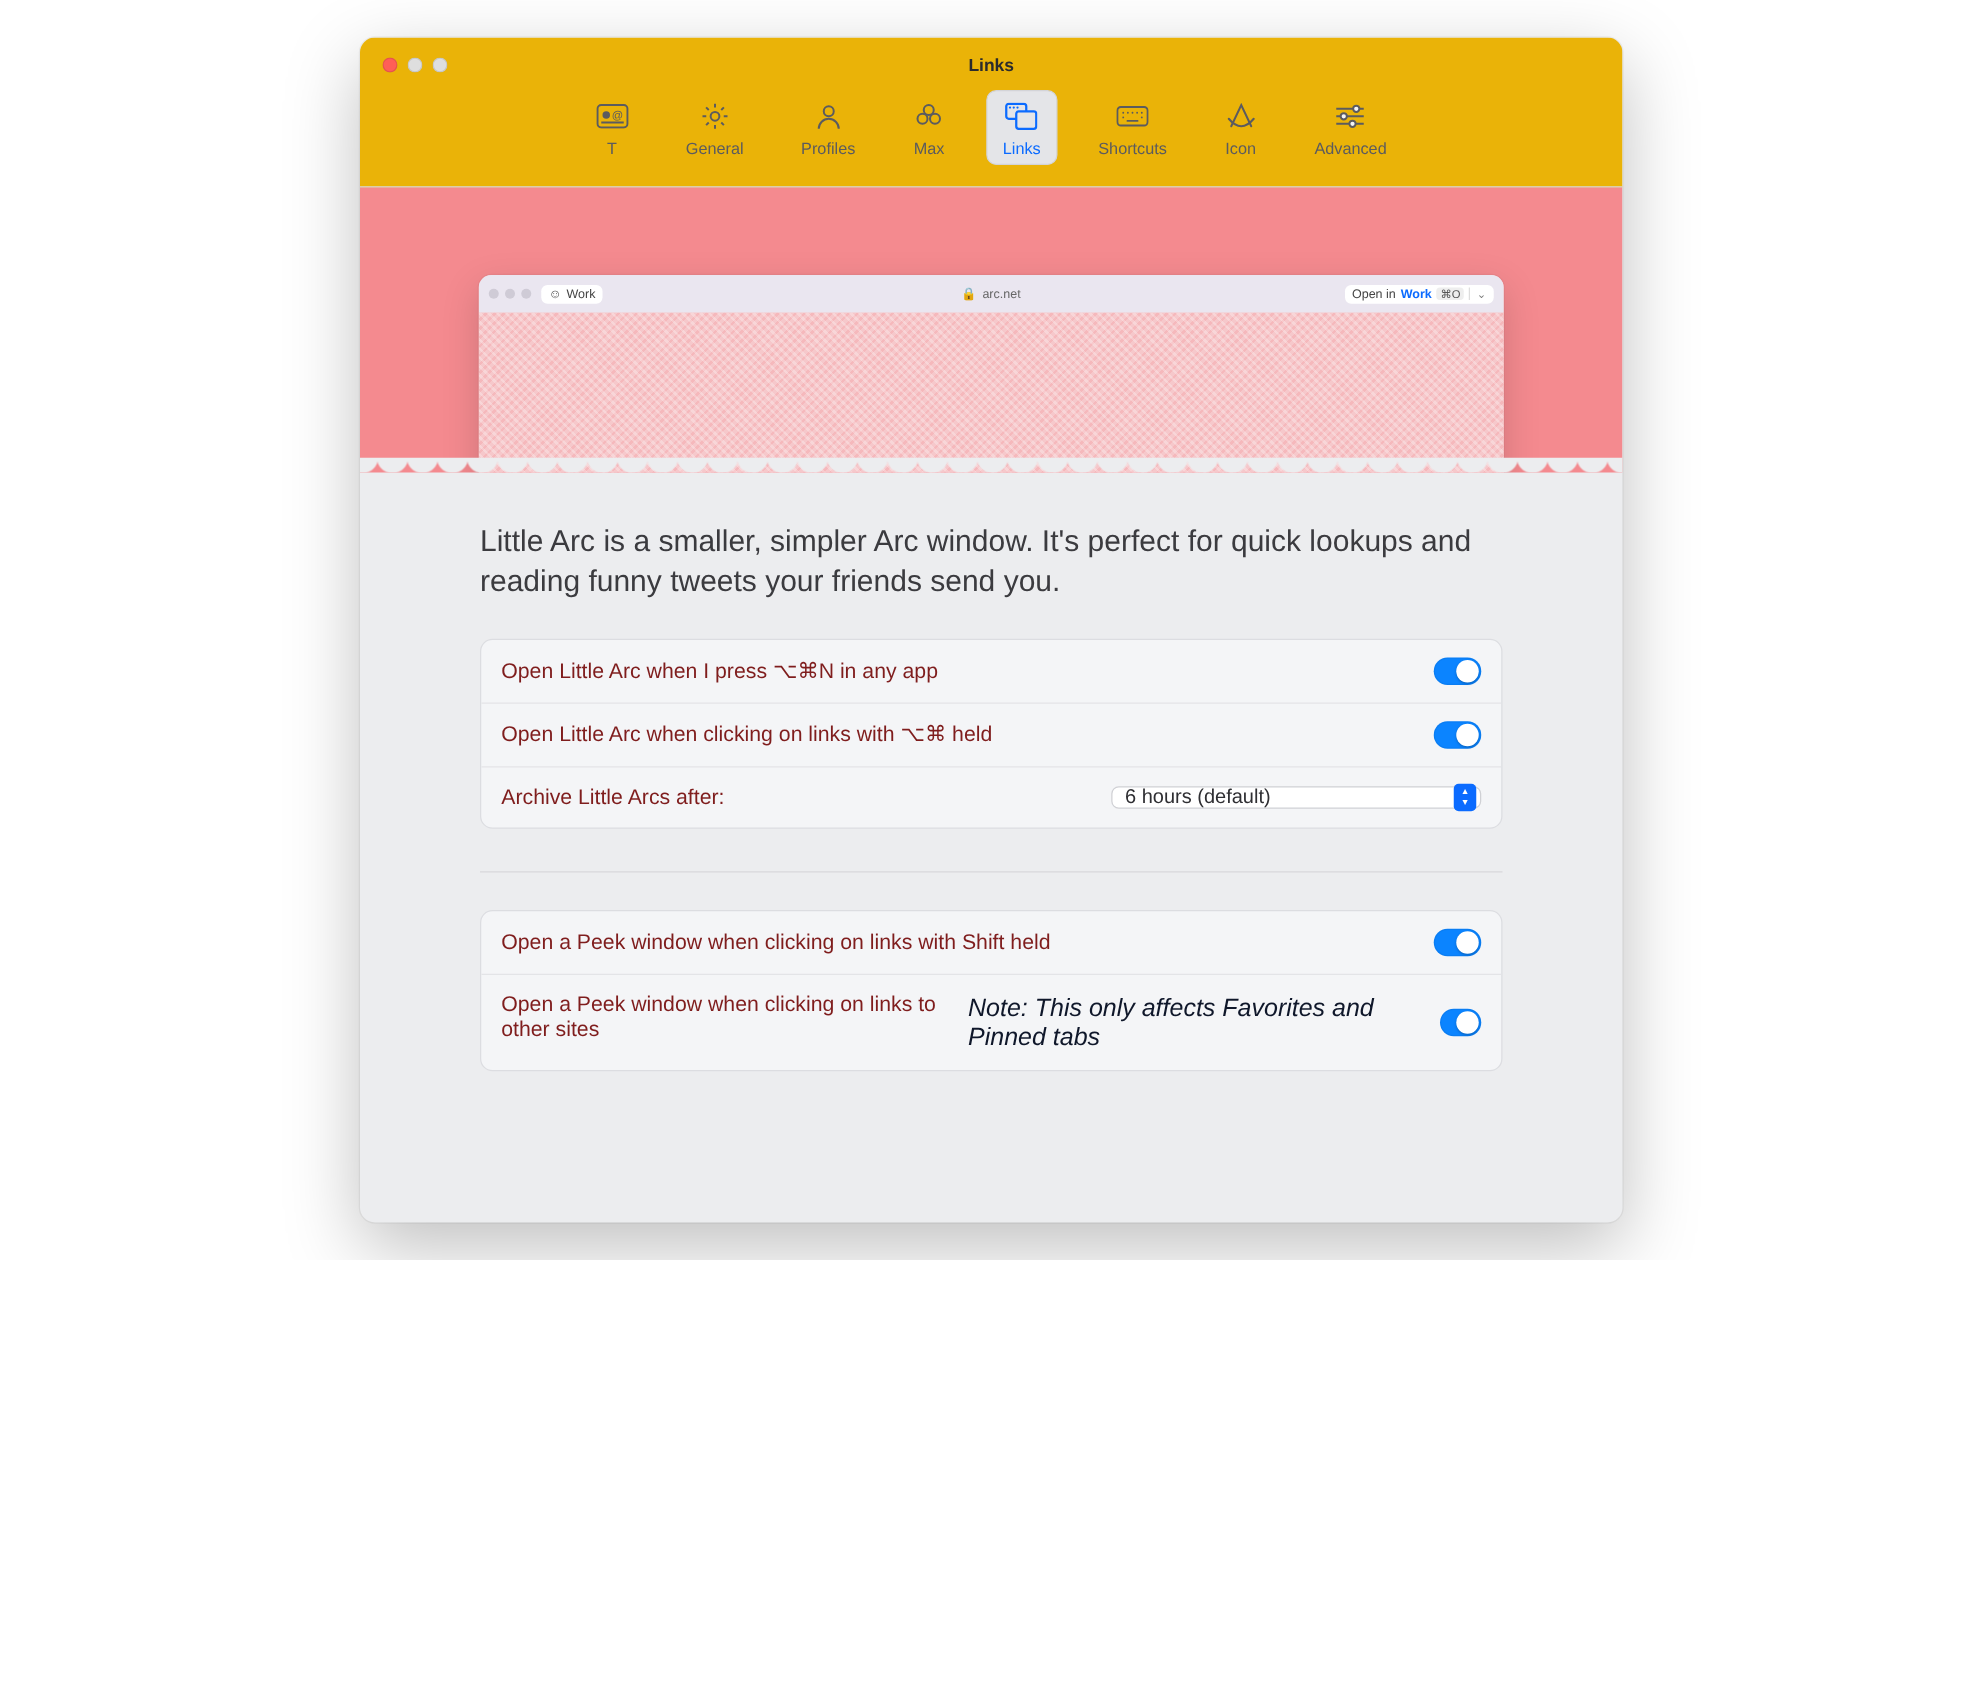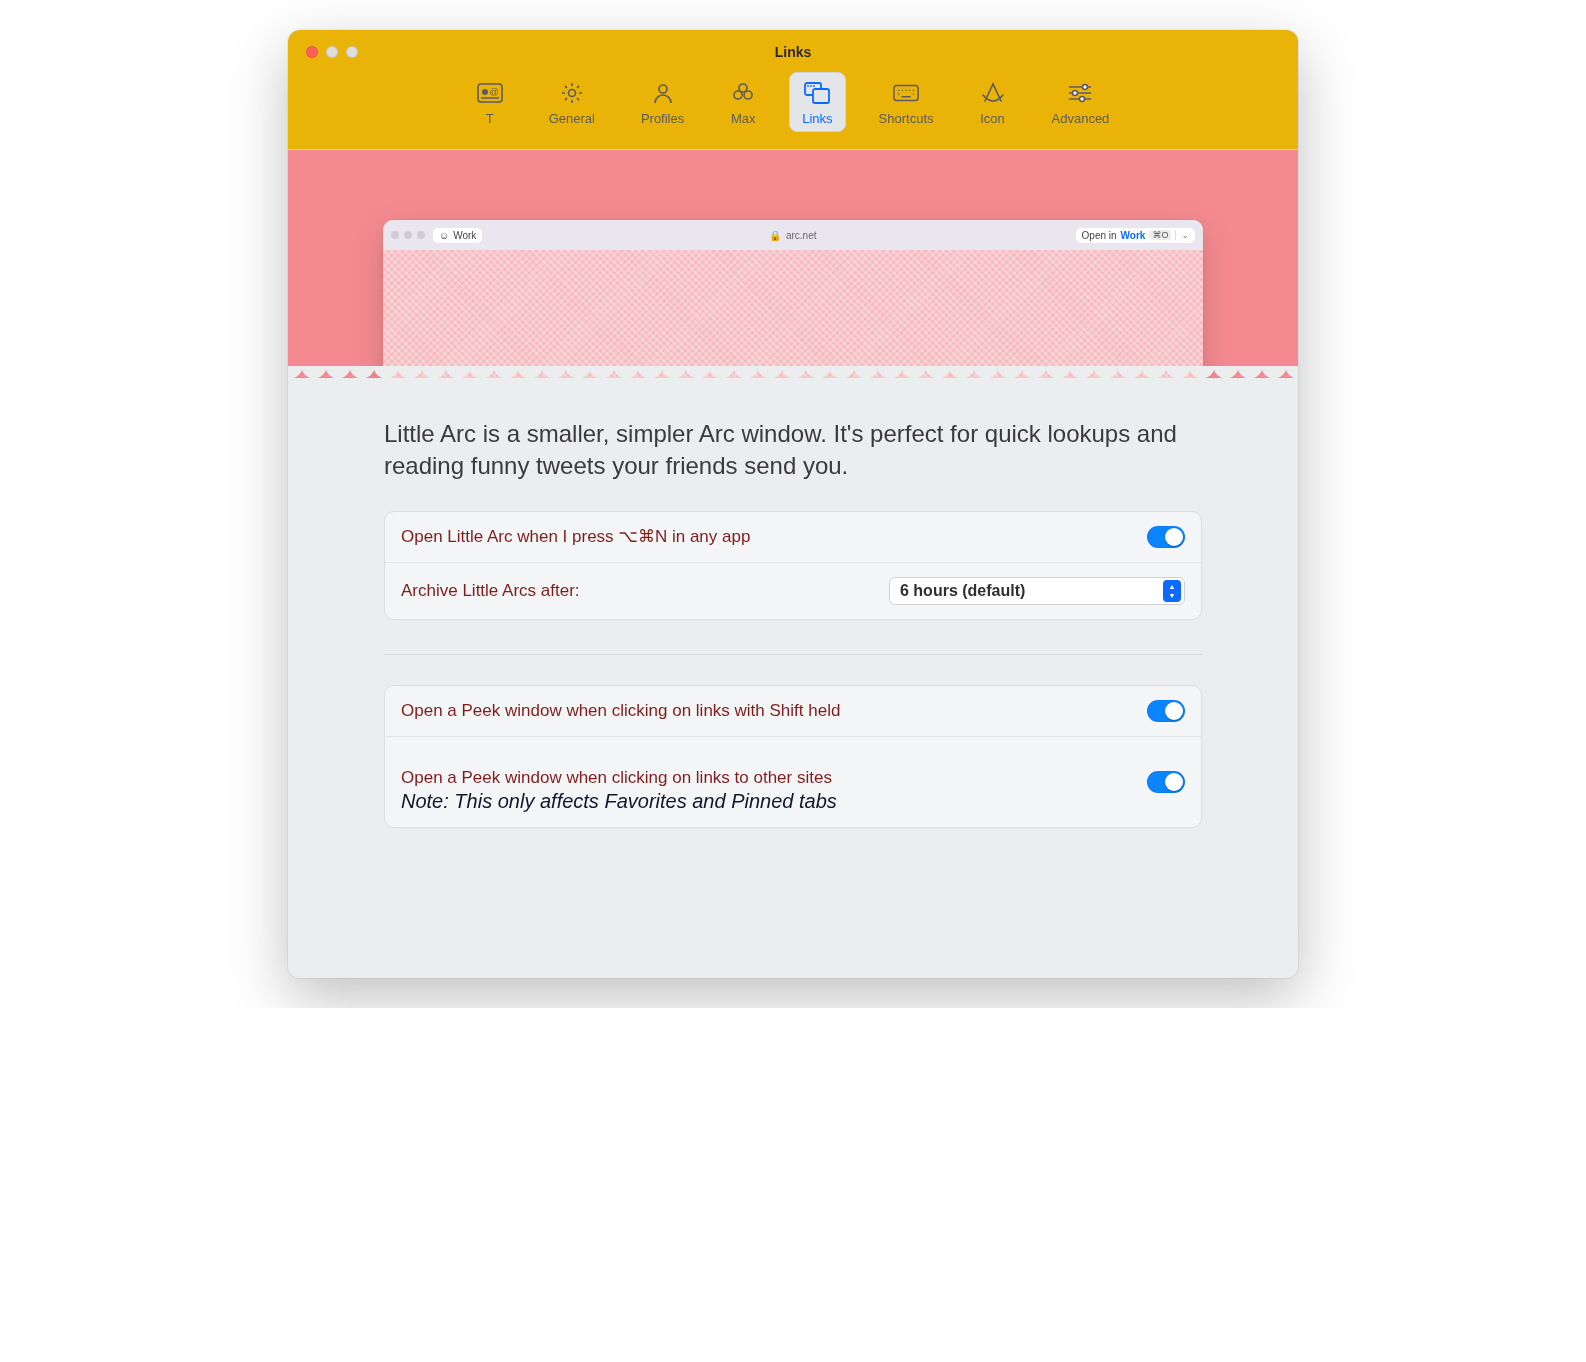--- a/index.html
+++ b/index.html
@@ -199,21 +199,21 @@
   .row-label {
     font-size: 17px;
     color: #7f1d1d;
   }
   .row-note {
     font-size: 20px;
     font-style: italic;
     color: #0f172a;
     margin-top: 2px;
   }
-  .row-left { display: flex; flex-direction: column; margin-top: 17px; }
+  .row-left { display: flex; flex-direction: row; }
 
   .switch {
     width: 38px; height: 22px;
     background: #0b84ff;
     border-radius: 11px;
     position: relative;
     box-shadow: inset 0 0 0 1px rgba(0,0,0,0.05);
   }
   .switch::after {
     content: "";
@@ -223,28 +223,27 @@
     background: #fff;
     border-radius: 50%;
     box-shadow: 0 1px 2px rgba(0,0,0,0.25);
   }
 
   .select {
     display: flex;
     align-items: center;
     justify-content: space-between;
     width: 296px;
-    height: 28px;
+    height: 18px;
     background: #fff;
     border: 1px solid #d0d1d5;
     border-radius: 6px;
     padding: 0 3px 0 10px;
     font-size: 16px;
     color: #2f2f33;
-    font-weight: bold;
   }
   .select .stepper {
     width: 18px; height: 22px;
     background: #0b6bff;
     border-radius: 4px;
     display: flex;
     flex-direction: column;
     align-items: center;
     justify-content: center;
     color: #fff;
@@ -402,20 +401,24 @@
   <div class="content">
 
     <div class="desc">Little Arc is a smaller, simpler Arc window. It's perfect for quick lookups and reading funny tweets your friends send you.</div>
 
     <div class="card">
       <div class="row">
         <div class="row-label">Open Little Arc when I press ⌥⌘N in any app</div>
         <div class="switch"></div>
       </div>
       <div class="row">
+        <div class="row-label">Open Little Arc when clicking on links with ⌥⌘ held</div>
+        <div class="switch"></div>
+      </div>
+      <div class="row">
         <div class="row-label">Archive Little Arcs after:</div>
         <div class="select">
           <span>6 hours (default)</span>
           <span class="stepper">
             <span>▲</span>
               <span>▼</span>
           </span>
         </div>
       </div>
     </div>

